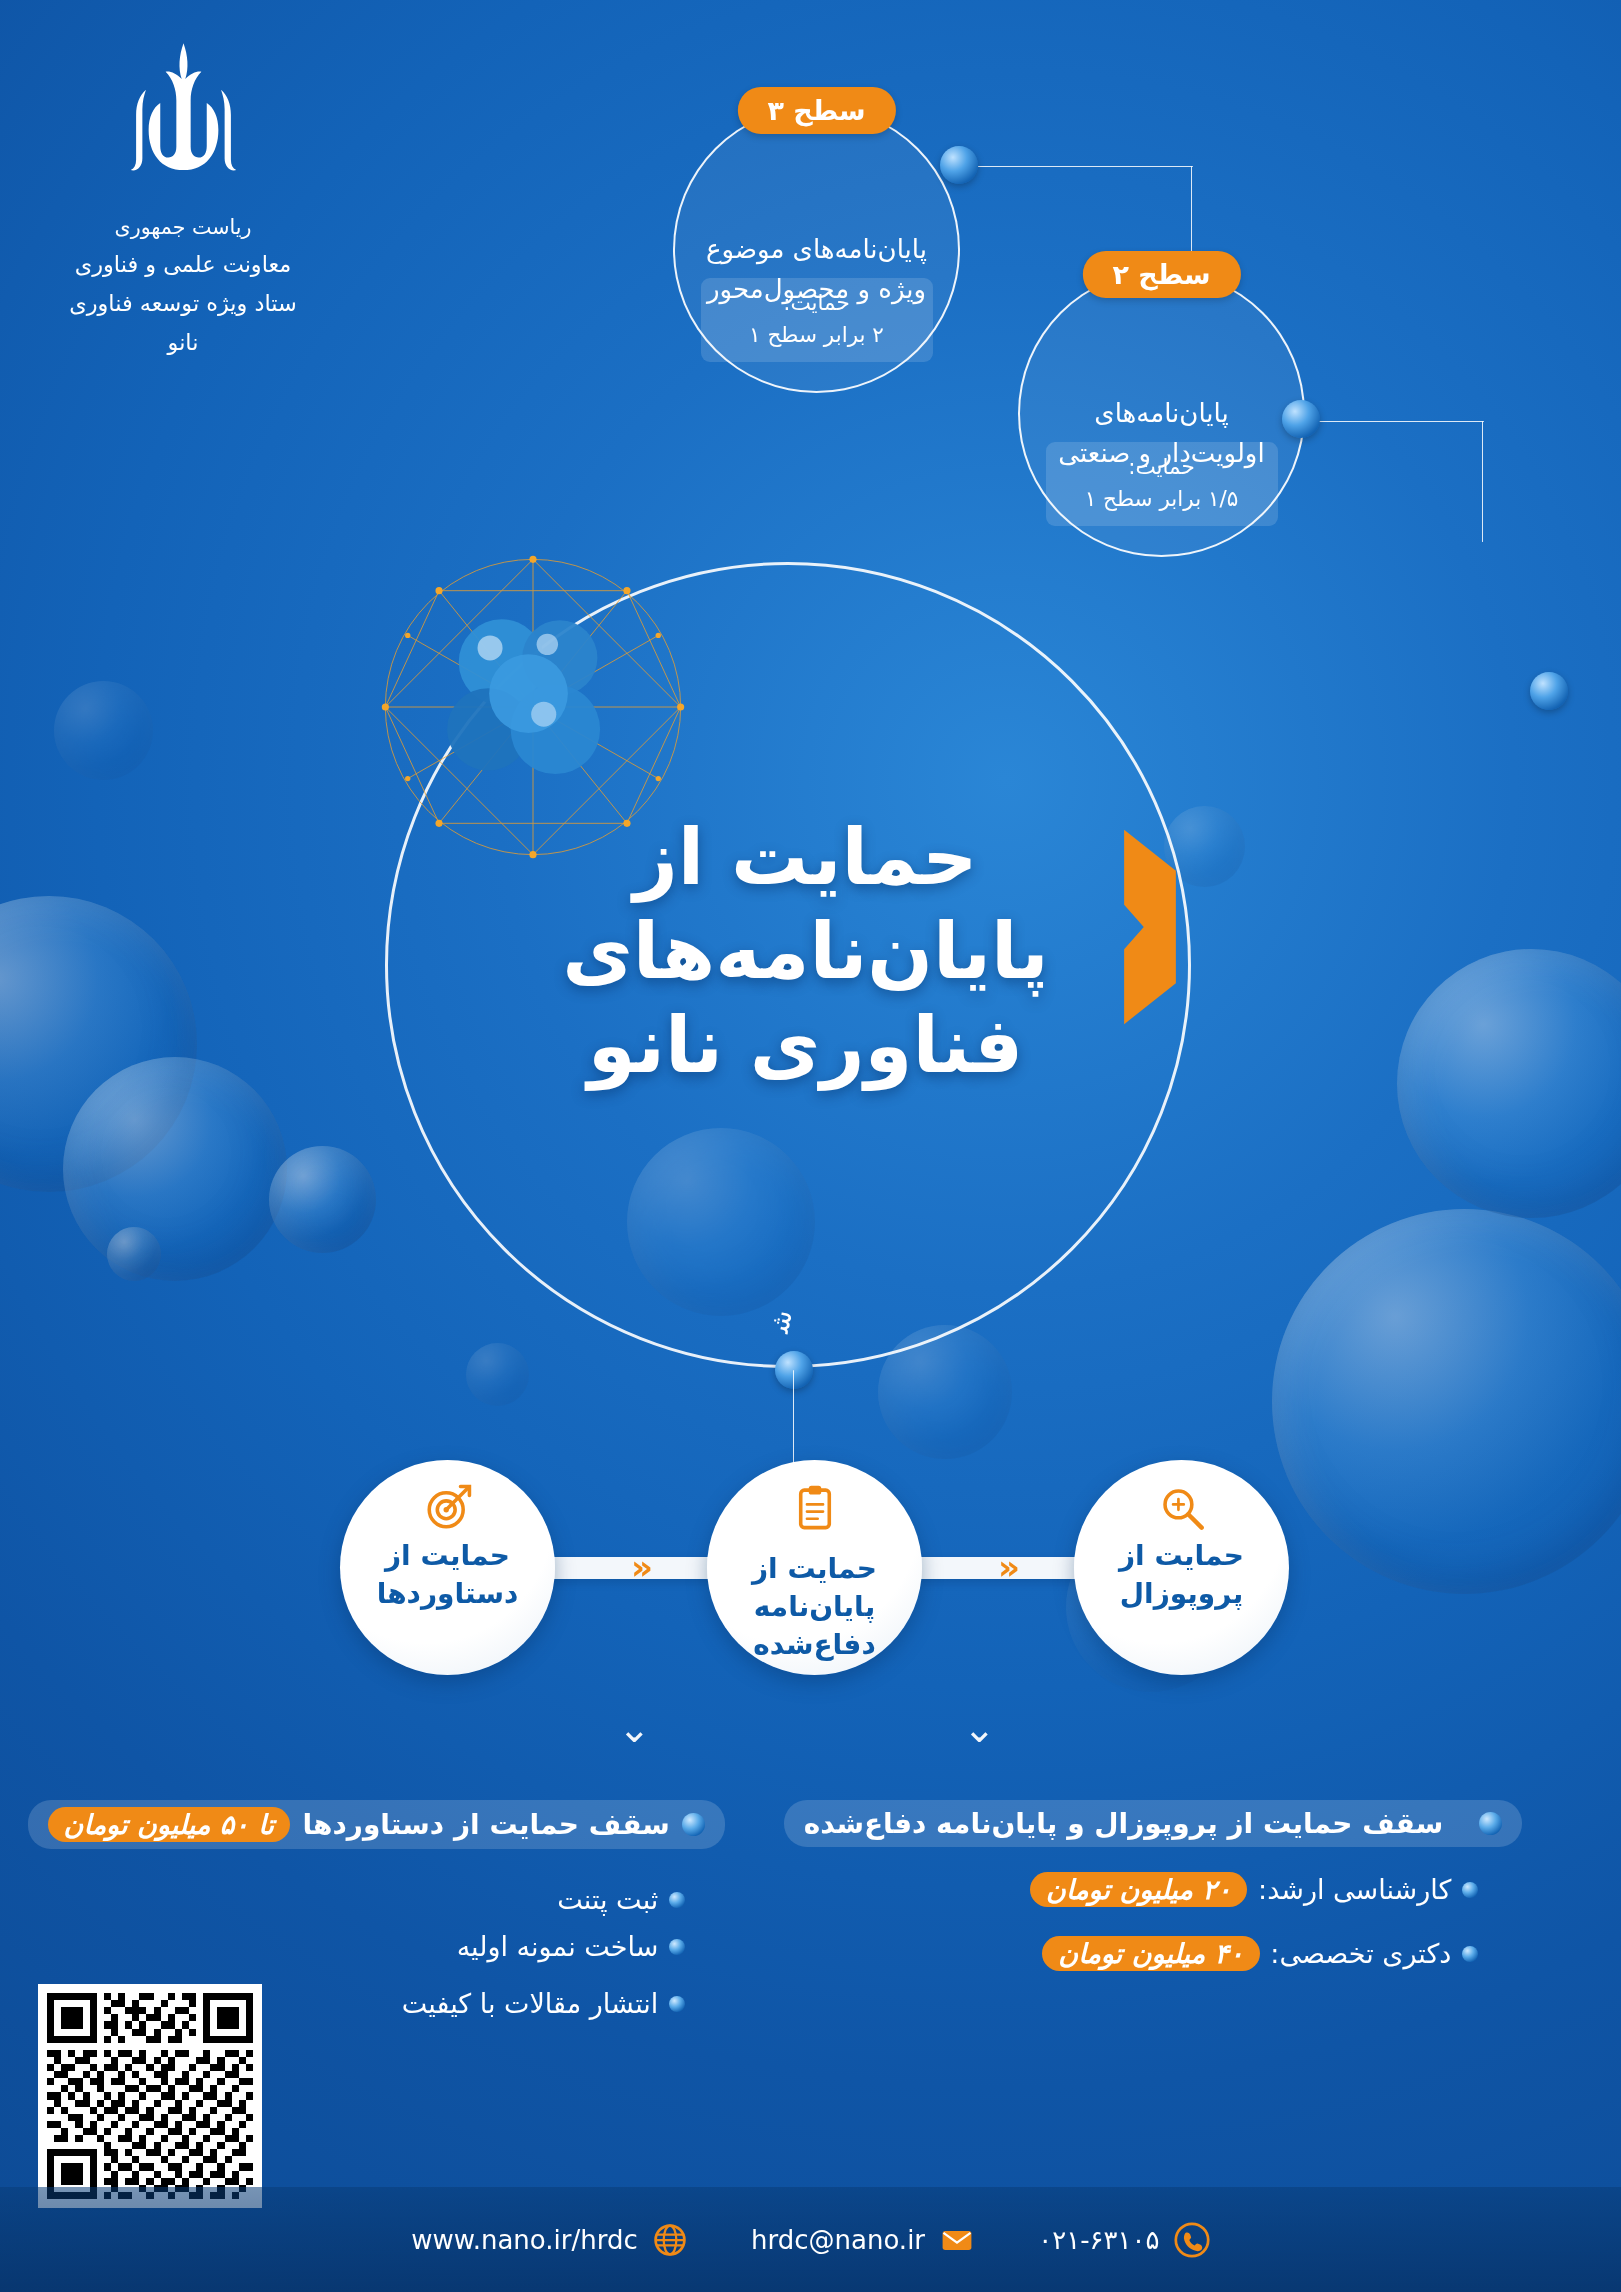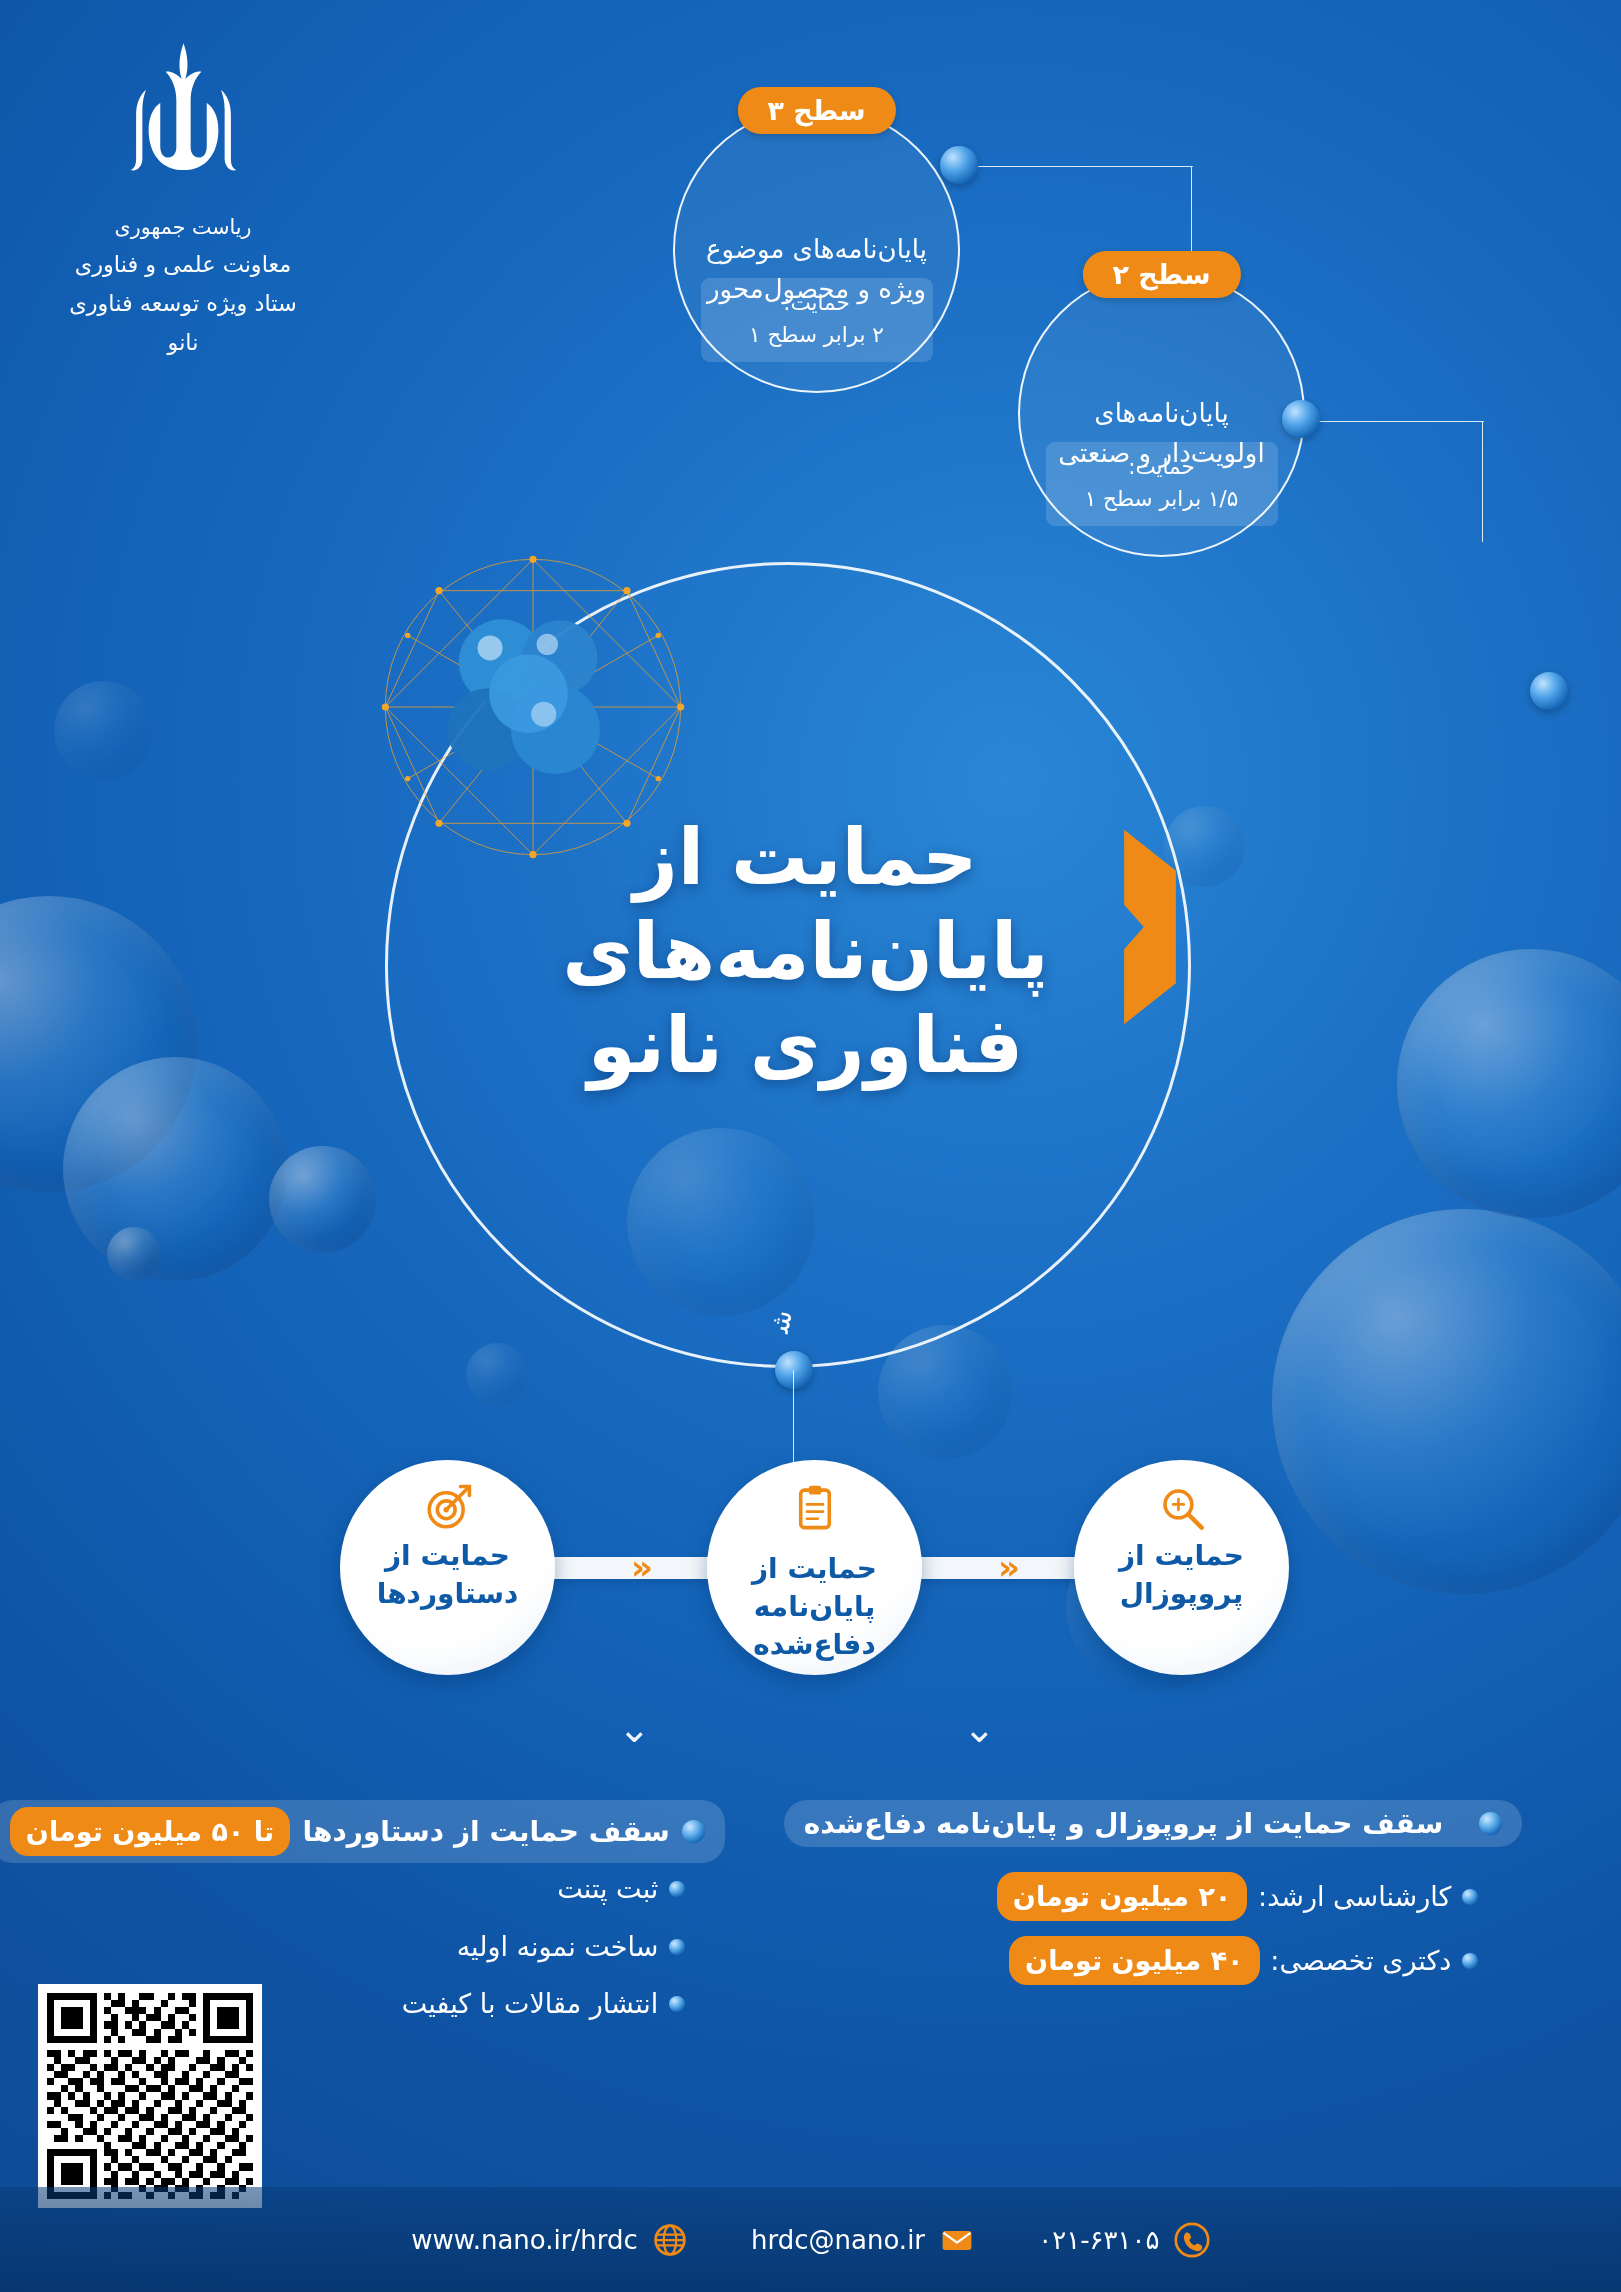--- a/index.html
+++ b/index.html
@@ -181,21 +181,21 @@
     color: #fff; font-size: 28px; font-weight: bold; white-space: nowrap;
   }
   .head-right { right: 99px; top: 0; gap: 36px; }
   .head-left  { right: 896px; top: 0; }
   .dotball {
     width: 23px; height: 23px; border-radius: 50%; flex: 0 0 auto;
     background: radial-gradient(circle at 34% 30%, #cfe9ff 0%, #5aabe9 40%, #1566b6 75%, #0a4685 100%);
   }
   .pill {
     display: inline-block; background: #f08a16; color: #fff;
-    border-radius: 18px; padding: 9px 16px; font-size: 27px; font-weight: bold;
+    border-radius: 18px; padding: 2px 16px; font-size: 27px; font-weight: bold; font-style: italic;
   }
   .info-row {
     position: absolute; display: flex; align-items: center; gap: 10.7px;
     color: #fff; font-size: 27px; white-space: nowrap;
   }
   .info-row .sdot {
     width: 16px; height: 16px; border-radius: 50%;
     background: radial-gradient(circle at 34% 30%, #cfe9ff 0%, #5aabe9 40%, #1566b6 75%, #0a4685 100%);
     flex: 0 0 auto;
   }
@@ -400,21 +400,21 @@
       <span>دکتری تخصصی:</span>
       <span class="pill">۴۰ میلیون تومان</span>
     </div>
 
     <div class="info-head head-left">
       <span class="dotball"></span>
       <span>سقف حمایت از دستاوردها</span>
       <span class="pill">تا ۵۰ میلیون تومان</span>
     </div>
 
-    <div class="info-row" style="right:936px; top:73px;">
+    <div class="info-row" style="right:936px; top:84px;">
       <span class="sdot"></span>
       <span>ثبت پتنت</span>
     </div>
     <div class="info-row" style="right:936px; top:131px;">
       <span class="sdot"></span>
       <span>ساخت نمونه اولیه</span>
     </div>
     <div class="info-row" style="right:936px; top:188px;">
       <span class="sdot"></span>
       <span>انتشار مقالات با کیفیت</span>

